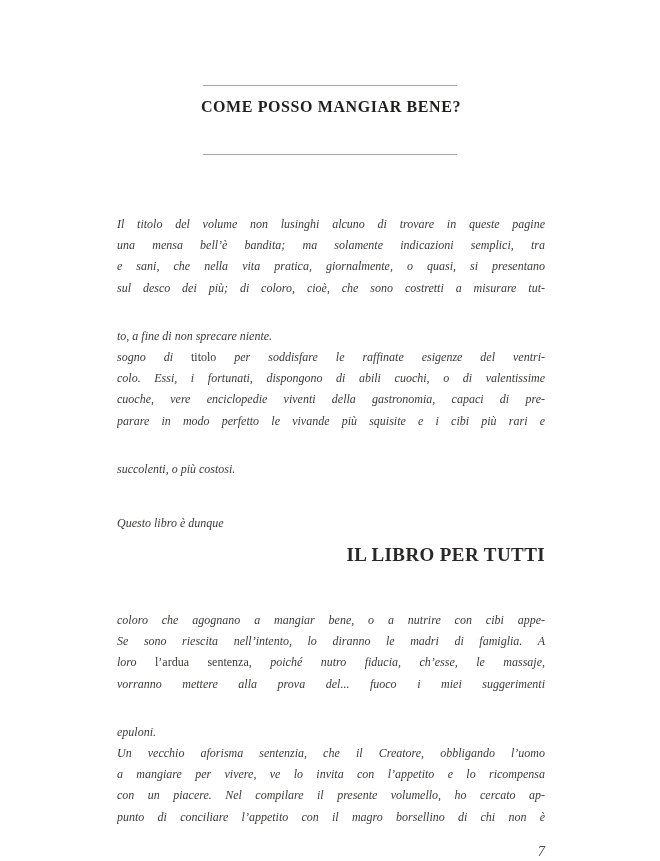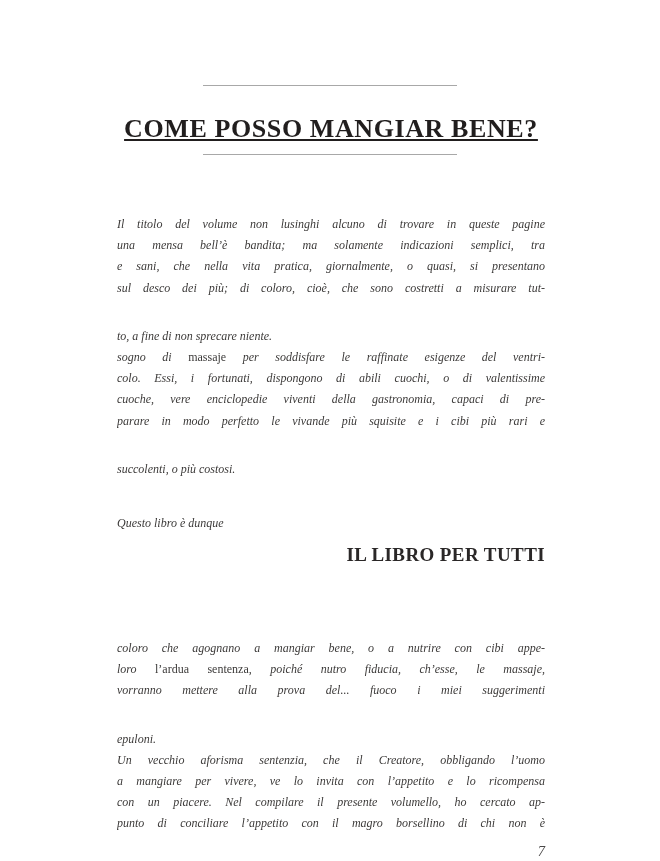--- a/index.html
+++ b/index.html
@@ -17,30 +17,29 @@
     position: absolute;
     left: 203px;
     width: 254px;
     height: 1px;
     background: #a8a8a8;
   }
   .rule-top { top: 85px; }
   .rule-bottom { top: 154px; }
   .chapter-title {
     position: absolute;
-    top: 116px;
+    top: 94px;
     left: 117px;
     width: 428px;
     text-align: center;
     font-weight: bold;
-    font-size: 26px;
+    font-size: 16px;
     line-height: 26px;
     letter-spacing: 0.6px;
     color: #211e1e;
-    text-decoration: underline;
   }
   .section-heading {
     position: absolute;
     top: 544px;
     left: 117px;
     width: 428px;
     text-align: right;
     font-weight: bold;
     font-size: 19px;
     line-height: 21px;
@@ -49,21 +48,21 @@
   }
   .textblock {
     position: absolute;
     left: 117px;
     width: 428px;
     color: #3c3a39;
     font-size: 12px;
   }
   .textblock-intro { top: 214px; }
   .textblock-interlude { top: 486px; }
-  .textblock-main { top: 638px; }
+  .textblock-main { top: 610px; }
   .tline {
     line-height: 21.2px;
     height: 21.2px;
     text-align: justify;
     text-align-last: justify;
     text-justify: inter-word;
     overflow: hidden;
     white-space: normal;
   }
   .tline.end { text-align-last: left; margin-top: 27px; }
@@ -91,35 +90,36 @@
   <h1 class="chapter-title">COME POSSO MANGIAR BENE?</h1>
 
   <div class="rule rule-bottom"></div>
 
   <div class="textblock textblock-intro">
       <div class="tline"><span class="seg-italic">Il titolo del volume non lusinghi alcuno di trovare in queste pagine</span></div>
       <div class="tline"><span class="seg-italic">una mensa bell’è bandita; ma solamente indicazioni semplici, tra</span></div>
       <div class="tline"><span class="seg-italic">e sani, che nella vita pratica, giornalmente, o quasi, si presentano</span></div>
       <div class="tline"><span class="seg-italic">sul desco dei più; di coloro, cioè, che sono costretti a misurare tut-</span></div>
       <div class="tline end"><span class="seg-italic">to, a fine di non sprecare niente.</span></div>
-      <div class="tline"><span class="seg-italic">sogno di </span><span class="seg-roman">massaje</span><span class="seg-italic"> per soddisfare le raffinate esigenze del ventri-</span></div>
+      <div class="tline"><span class="seg-italic">sogno di </span><span class="seg-roman">titolo</span><span class="seg-italic"> per soddisfare le raffinate esigenze del ventri-</span></div>
       <div class="tline"><span class="seg-italic">colo. Essi, i fortunati, dispongono di abili cuochi, o di valentissime</span></div>
       <div class="tline"><span class="seg-italic">cuoche, vere enciclopedie viventi della gastronomia, capaci di pre-</span></div>
       <div class="tline"><span class="seg-italic">parare in modo perfetto le vivande più squisite e i cibi più rari e</span></div>
       <div class="tline end"><span class="seg-italic">succolenti, o più costosi.</span></div>
     </div>
 
   <div class="textblock textblock-interlude">
       <div class="tline end"><span class="seg-italic">Questo libro è dunque</span></div>
     </div>
 
   <h2 class="section-heading">IL LIBRO PER TUTTI</h2>
 
   <div class="textblock textblock-main">
       <div class="tline"><span class="seg-italic">coloro che agognano a mangiar bene, o a nutrire con cibi appe-</span></div>
+      <div class="tline"><span class="seg-italic">Se sono riescita nell’intento, lo diranno le madri di famiglia. A</span></div>
       <div class="tline"><span class="seg-italic">loro </span><span class="seg-roman">l’ardua sentenza, </span><span class="seg-italic">poiché nutro fiducia, ch’esse, le massaje,</span></div>
       <div class="tline"><span class="seg-italic">vorranno mettere alla prova del... fuoco i miei suggerimenti</span></div>
       <div class="tline end"><span class="seg-italic">epuloni.</span></div>
       <div class="tline"><span class="seg-italic">Un vecchio aforisma sentenzia, che il Creatore, obbligando l’uomo</span></div>
       <div class="tline"><span class="seg-italic">a mangiare per vivere, ve lo invita con l’appetito e lo ricompensa</span></div>
       <div class="tline"><span class="seg-italic">con un piacere. Nel compilare il presente volumello, ho cercato ap-</span></div>
       <div class="tline"><span class="seg-italic">punto di conciliare l’appetito con il magro borsellino di chi non è</span></div>
     </div>
 
   <div class="pagenum">7</div>

